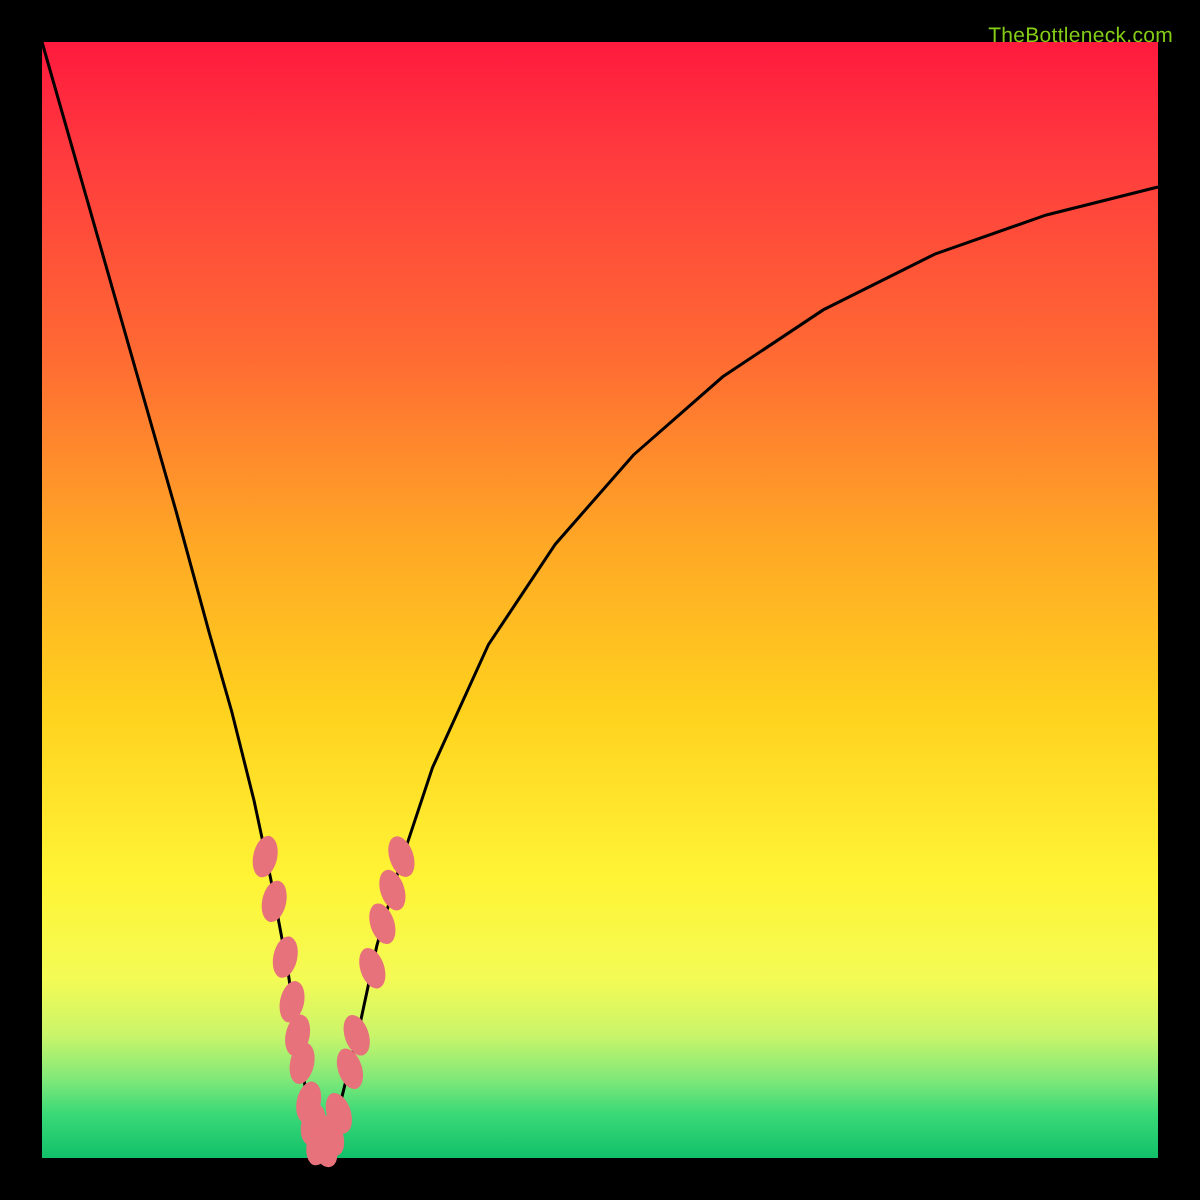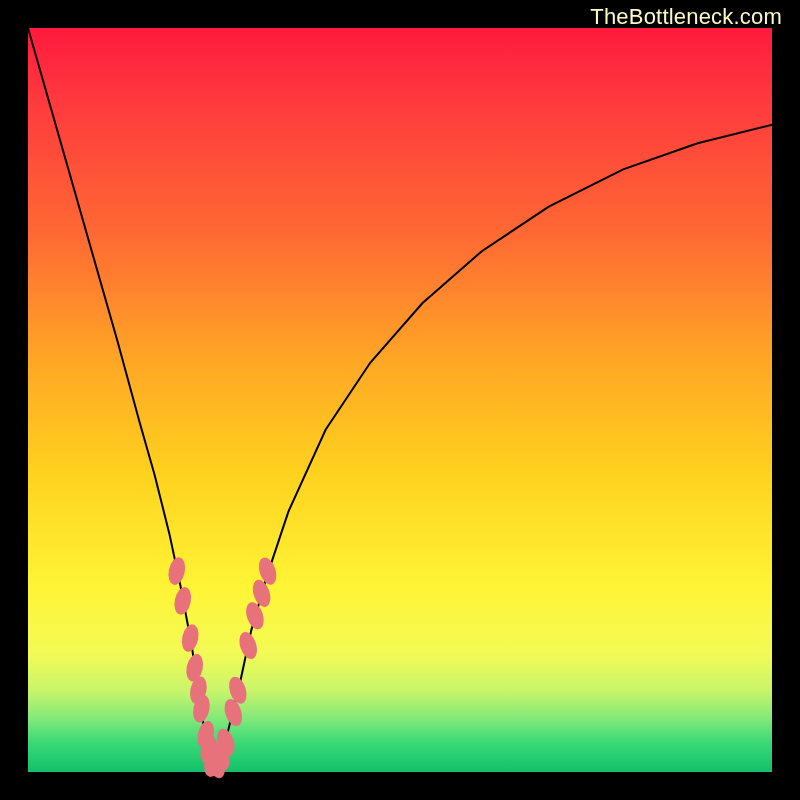--- a/index.html
+++ b/index.html
@@ -37,23 +37,23 @@
       #f3fb55 84%,
       #c9f56a 89%,
       #7fe879 93%,
       #3bd977 96%,
       #11c06a 100%
     );
   }
   .watermark {
     position: absolute;
     right: 18px;
-    top: 4px;
-    color: #fef9c3;
-    font-size: 22px;
+    top: 15px;
+    color: #84cc16;
+    font-size: 14px;
     font-weight: 400;
     letter-spacing: 0.2px;
     user-select: none;
   }
   svg.curve {
     position: absolute;
     left: 0;
     top: 0;
     width: 744px;
     height: 744px;

